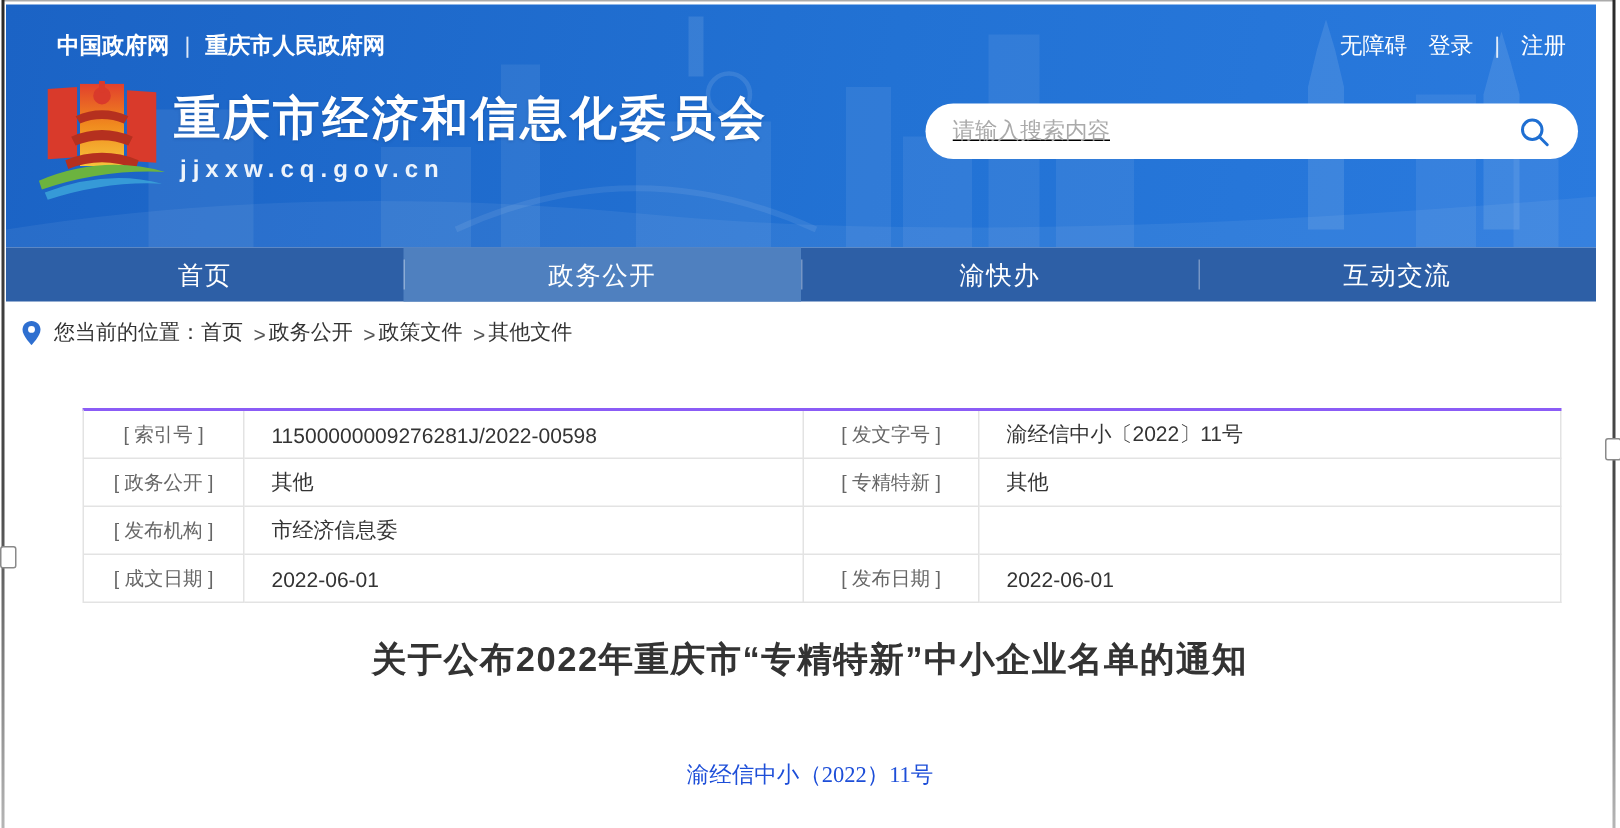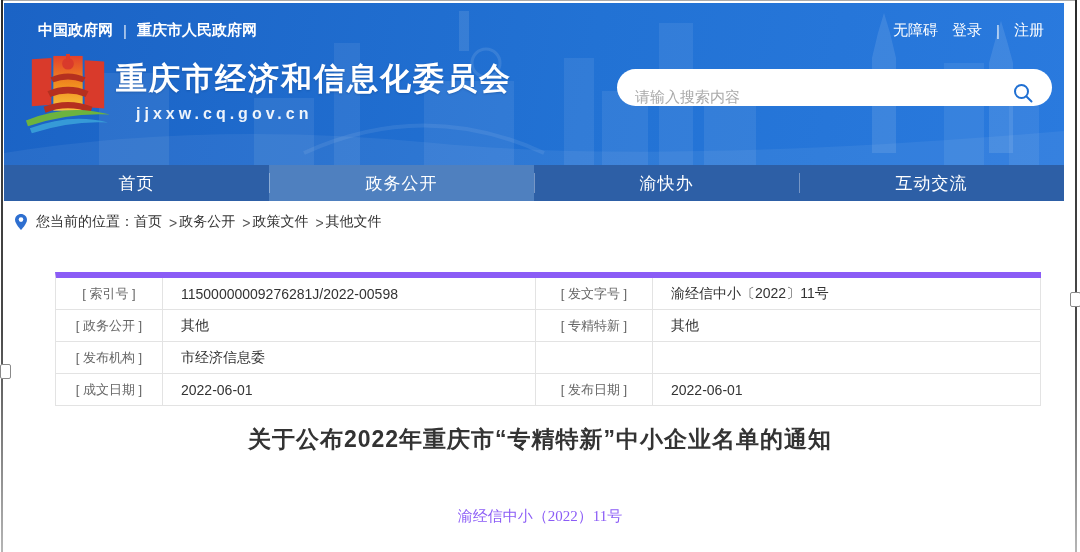--- a/index.html
+++ b/index.html
@@ -25,24 +25,24 @@
     background:linear-gradient(100deg,#1b63c5 0%,#2272d4 55%,#2a7ade 100%);
     overflow:hidden;
   }
   .skyline{position:absolute;left:0;top:0;width:100%;height:100%;}
   .topbar-left{position:absolute;left:34px;top:18px;color:#fff;font-size:15px;font-weight:bold;display:flex;gap:10px;align-items:center;}
   .topbar-right{position:absolute;right:20px;top:18px;color:#fff;font-size:15px;display:flex;gap:14px;align-items:center;justify-content:space-between;}
   .topbar-sep{font-weight:normal;opacity:.85;}
   .toplink{cursor:pointer;white-space:nowrap;}
   .logo{position:absolute;left:20px;top:48px;width:88px;height:92px;}
   .site-title{position:absolute;left:112px;top:55px;color:#fff;font-size:31px;font-weight:bold;letter-spacing:2px;text-shadow:0 1px 2px rgba(0,40,90,.25);white-space:nowrap;}
-  .site-domain{position:absolute;left:132px;top:102px;color:rgba(255,255,255,.92);font-size:16px;font-weight:bold;letter-spacing:4px;}
+  .site-domain{position:absolute;left:116px;top:102px;color:rgba(255,255,255,.92);font-size:16px;font-weight:bold;letter-spacing:4px;}
   .search-box{
     position:absolute;right:12px;top:66px;width:435px;height:37px;background:#fff;
-    border-radius:19px;display:flex;align-items:flex-end;padding:0 16px;box-sizing:border-box;
+    border-radius:19px;display:flex;align-items:center;padding:0 16px;box-sizing:border-box;text-decoration:underline;
   }
   .search-input{
     flex:1;border:none;outline:none;font-size:15px;color:#333;background:transparent;
     font-family:"Liberation Sans","DejaVu Sans",sans-serif;
   }
   .search-input::placeholder{color:#aaa;}
   .search-btn{width:26px;height:26px;border:none;background:transparent;cursor:pointer;padding:0;display:flex;align-items:center;justify-content:center;}
 
   
   .main-nav{
@@ -58,29 +58,29 @@
     content:"";position:absolute;left:0;top:8px;width:1px;height:20px;background:rgba(255,255,255,.35);
   }
 
   
   .breadcrumb{position:absolute;left:14px;top:213px;display:flex;align-items:flex-end;font-size:14px;color:#333;}
   .breadcrumb .pin{margin-right:8px;display:flex;align-items:center;}
   .crumb{cursor:pointer;}
   .crumb-sep{margin:0 2px 0 7px;color:#555;}
 
   
-  .info-table{position:absolute;left:55px;top:272px;width:985px;border-top:6px solid #8b5cf6;border-left:1px solid #e3e3e3;box-sizing:content-box;}
+  .info-table{position:absolute;left:55px;top:272px;width:985px;border-top:2px solid #8b5cf6;border-left:1px solid #e3e3e3;box-sizing:content-box;}
   .info-row{display:grid;grid-template-columns:107px 373px 117px 388px;height:32px;}
   .cell{border-right:1px solid #e3e3e3;border-bottom:1px solid #e3e3e3;display:flex;align-items:center;overflow:hidden;}
   .cell.lab{justify-content:center;color:#666;font-size:13px;white-space:nowrap;}
   .cell.val{padding-left:18px;color:#333;font-size:14px;white-space:nowrap;}
 
   
   .article-title{position:absolute;left:0;right:0;top:424px;text-align:center;font-size:23px;font-weight:bold;color:#333;letter-spacing:1px;}
-  .doc-number{position:absolute;left:0;right:0;top:507px;text-align:center;font-size:15px;color:#8b5cf6;
+  .doc-number{position:absolute;left:0;right:0;top:507px;text-align:center;font-size:15px;color:#1d4ed8;
     font-family:"Liberation Serif","DejaVu Serif",serif;}
 </style>
 </head>
 <body>
 
 <div class="edge-line-top"></div>
 <div class="edge-line-left"></div>
 <div class="edge-line-right"></div>
 <div class="edge-handle left"></div>
 <div class="edge-handle right"></div>

